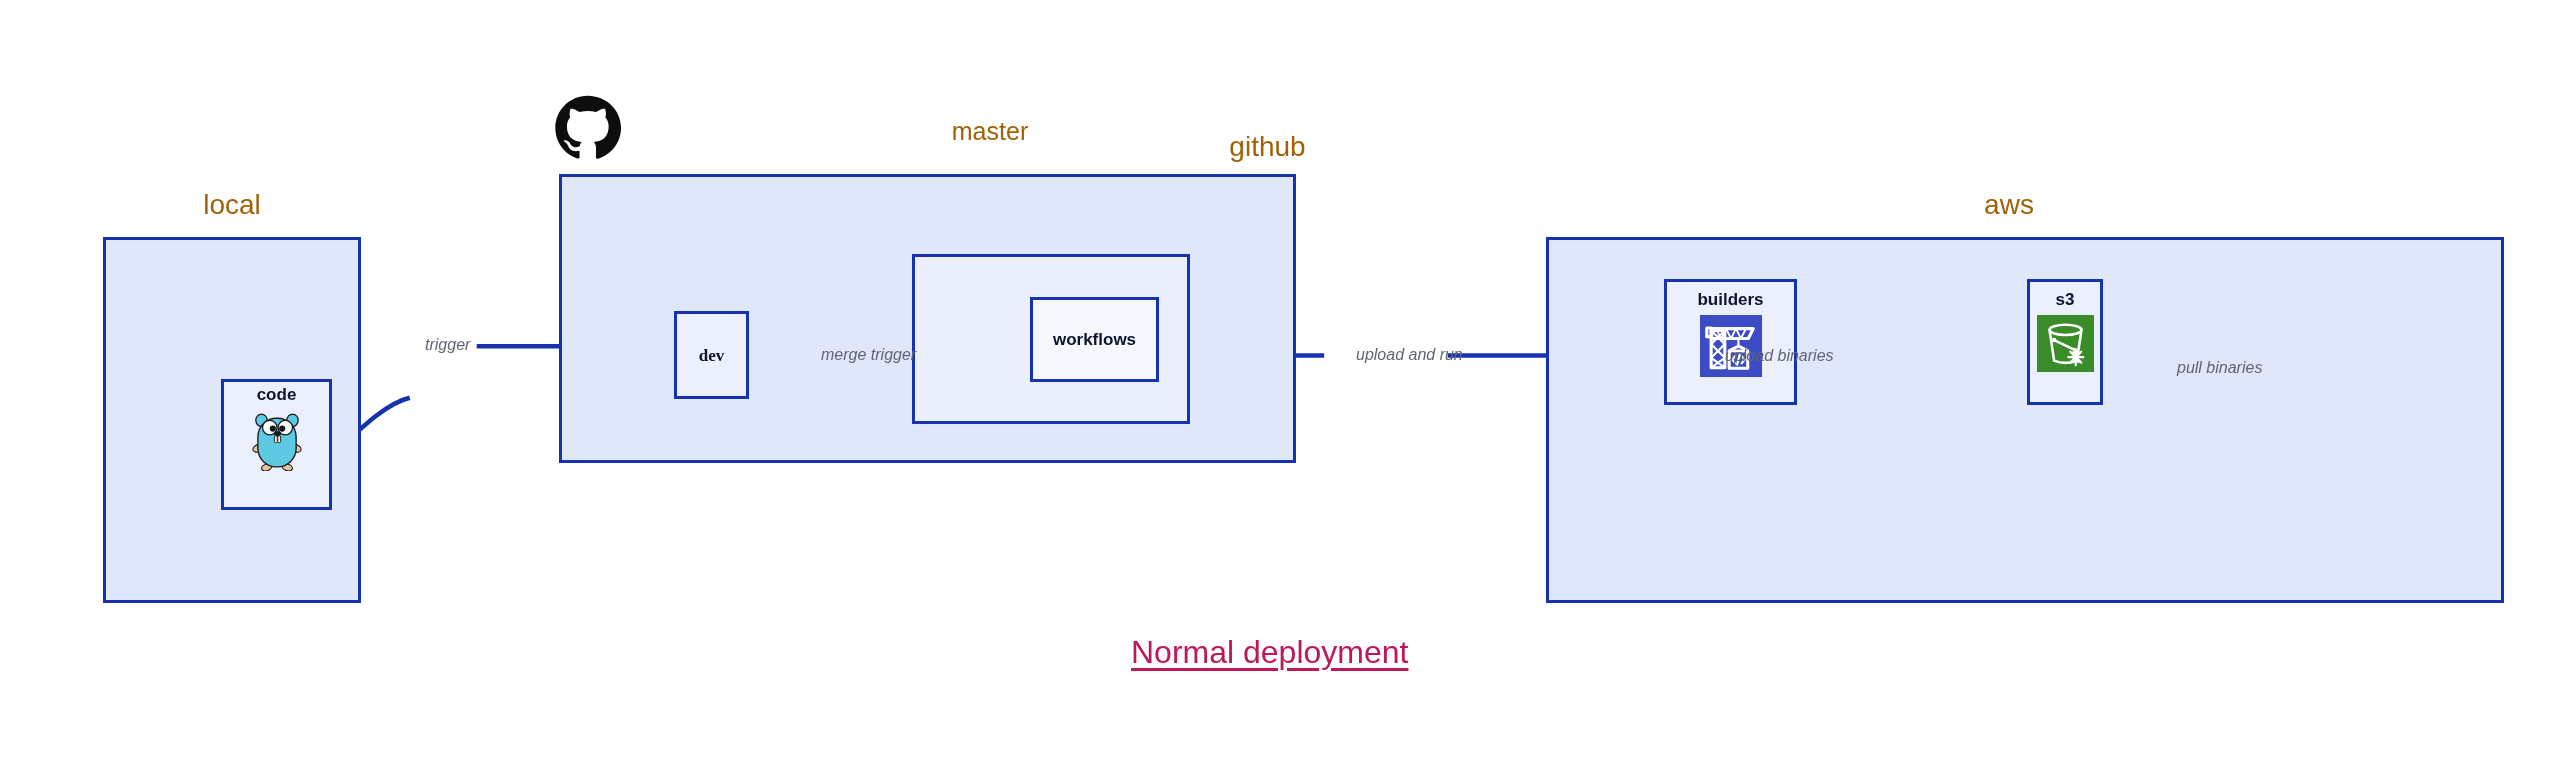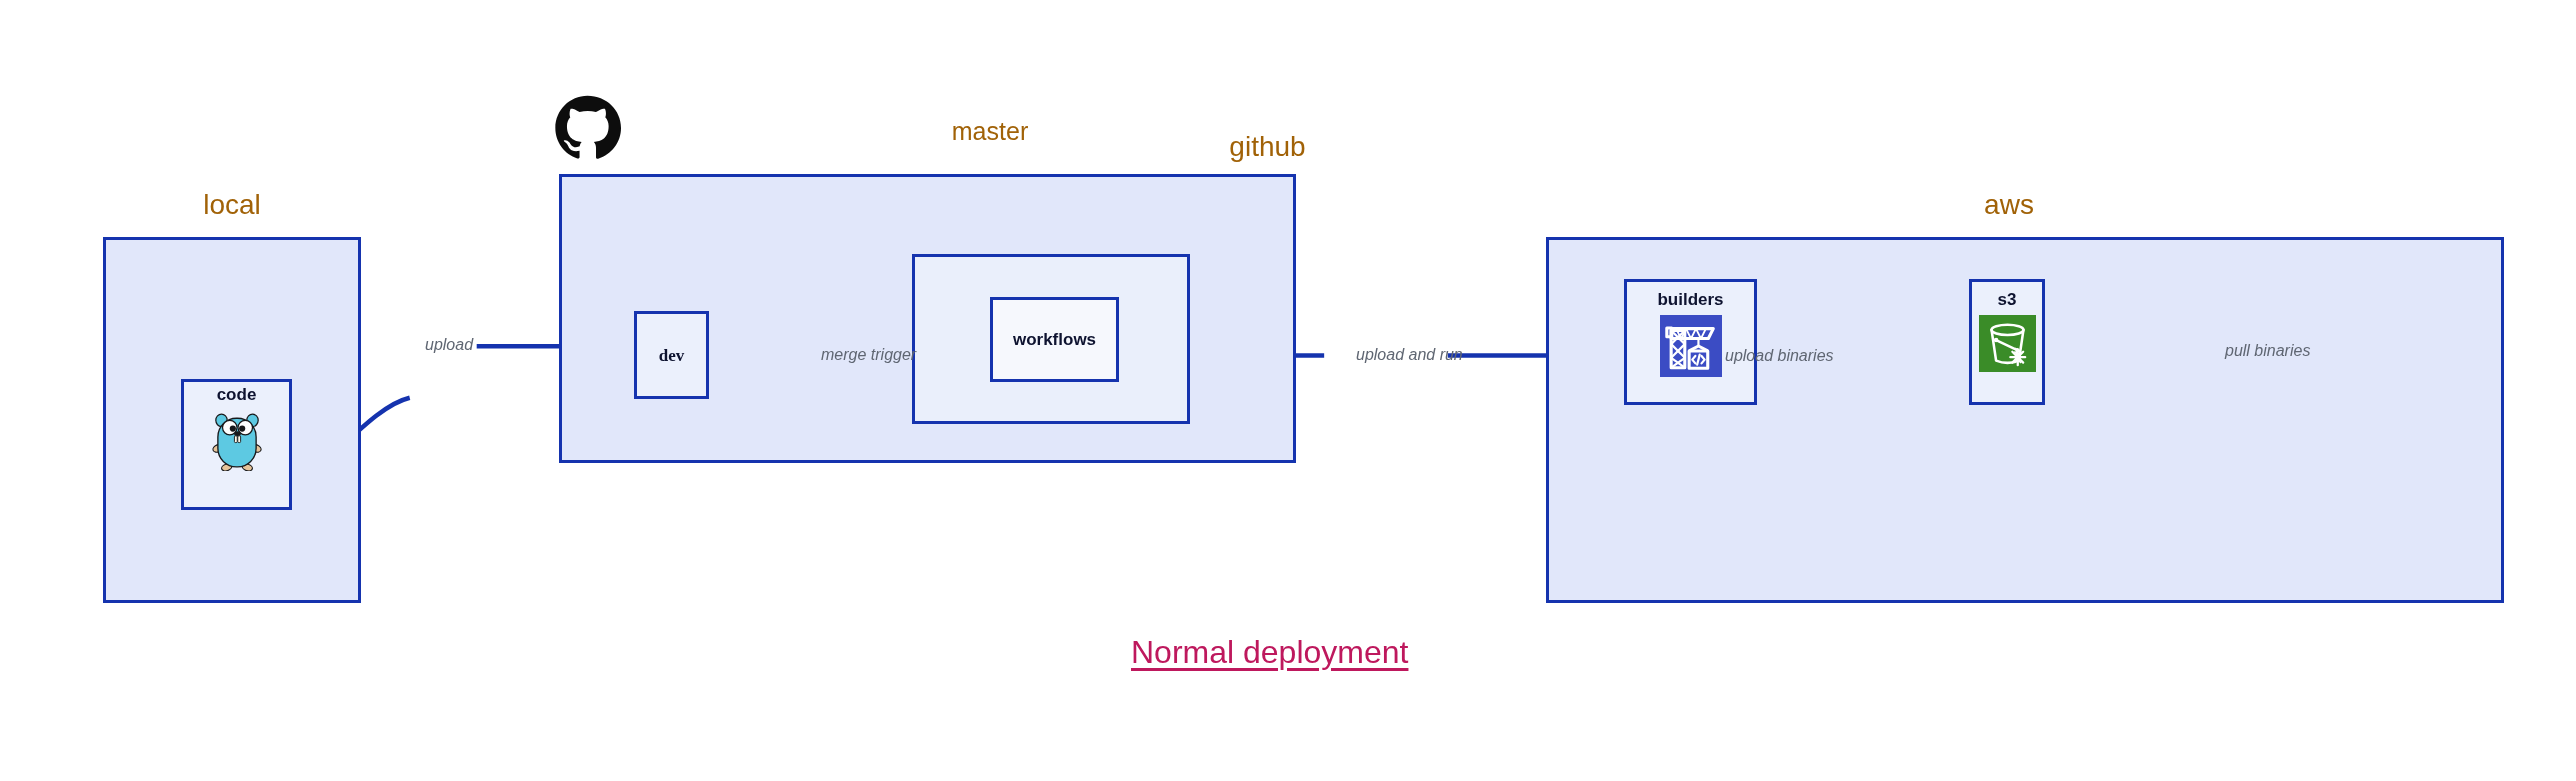--- a/index.html
+++ b/index.html
@@ -40,20 +40,21 @@
     background: #EAEFFB;
   }
 
   
   .node-box {
     border: 3.6px solid #1533AE;
     background: #EBF0FC;
     display: flex;
     flex-direction: column;
     align-items: center;
+    margin-left: 40px;
   }
   .node-box.light { background: #F6F8FD; }
   .node-label {
     color: #0E1330;
     font-size: 17px;
     font-weight: bold;
     line-height: 1;
     white-space: nowrap;
     text-align: center;
   }
@@ -206,21 +207,21 @@
       </g>
 
       <g fill="none" stroke="#FFFFFF" stroke-width="3.6" stroke-linecap="round" stroke-linejoin="round">
         <path d="M57 66 L52 72 L57 78"></path>
         <path d="M67 66 L72 72 L67 78"></path>
         <path d="M64 64 L60 80"></path>
       </g>
     </svg>
   </div>
 
-  <div class="abs node-box" style="left:420px; top:39px; width:76px; height:126px; padding-top:9.3px;">
+  <div class="abs node-box" style="left:438px; top:39px; width:76px; height:126px; padding-top:9.3px;">
     <span class="node-label">s3</span>
     <svg class="icon-tile" width="57" height="57" viewBox="0 0 100 100" style="margin-top:7.2px;">
       <rect x="0" y="0" width="100" height="100" fill="#3A8C28"></rect>
       <g fill="none" stroke="#FFFFFF" stroke-width="4.5" stroke-linejoin="round" stroke-linecap="round">
 
         <path d="M22 26 L30 80 Q50 88 70 80 L78 26"></path>
 
         <ellipse cx="50" cy="26" rx="28" ry="9"></ellipse>
 
         <path d="M30 44 L68 62"></path>
@@ -230,24 +231,24 @@
 
       <g stroke="#FFFFFF" stroke-width="4" stroke-linecap="round">
         <path d="M68 60 L68 88 M55 74 L81 74 M58.5 64.5 L77.5 83.5 M77.5 64.5 L58.5 83.5"></path>
         <path d="M63 65 L68 70 L73 65 M63 83 L68 78 L73 83" stroke-width="3.2" fill="none"></path>
       </g>
     </svg>
   </div>
 
 </div>
 
-<div class="edge-label" style="left:425px; top:337px;">upload</div>
+<div class="edge-label" style="left:425px; top:337px;">trigger</div>
 
 <div class="edge-label" style="left:821px; top:347px;">merge trigger</div>
 
 <div class="edge-label" style="left:1332px; top:347px;margin-left:24px;">upload and run</div>
 
 <div class="edge-label" style="left:1725px; top:341px;margin-top:7px;">upload binaries</div>
 
-<div class="edge-label" style="left:2177px; top:343px;margin-left:48px;">pull binaries</div>
+<div class="edge-label" style="left:2177px; top:360px;">pull binaries</div>
 
 <div id="diagram-title" style="left:1131px; top:636px;">Normal deployment</div>
 
 
 </body></html>

